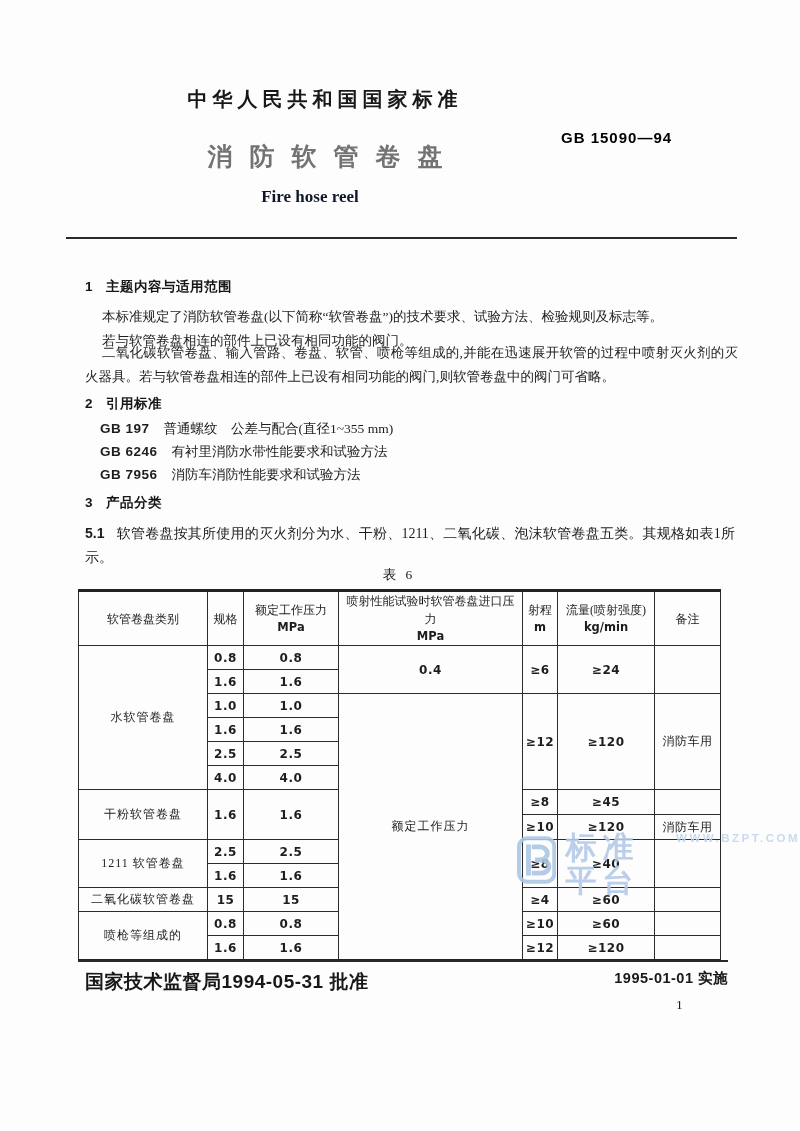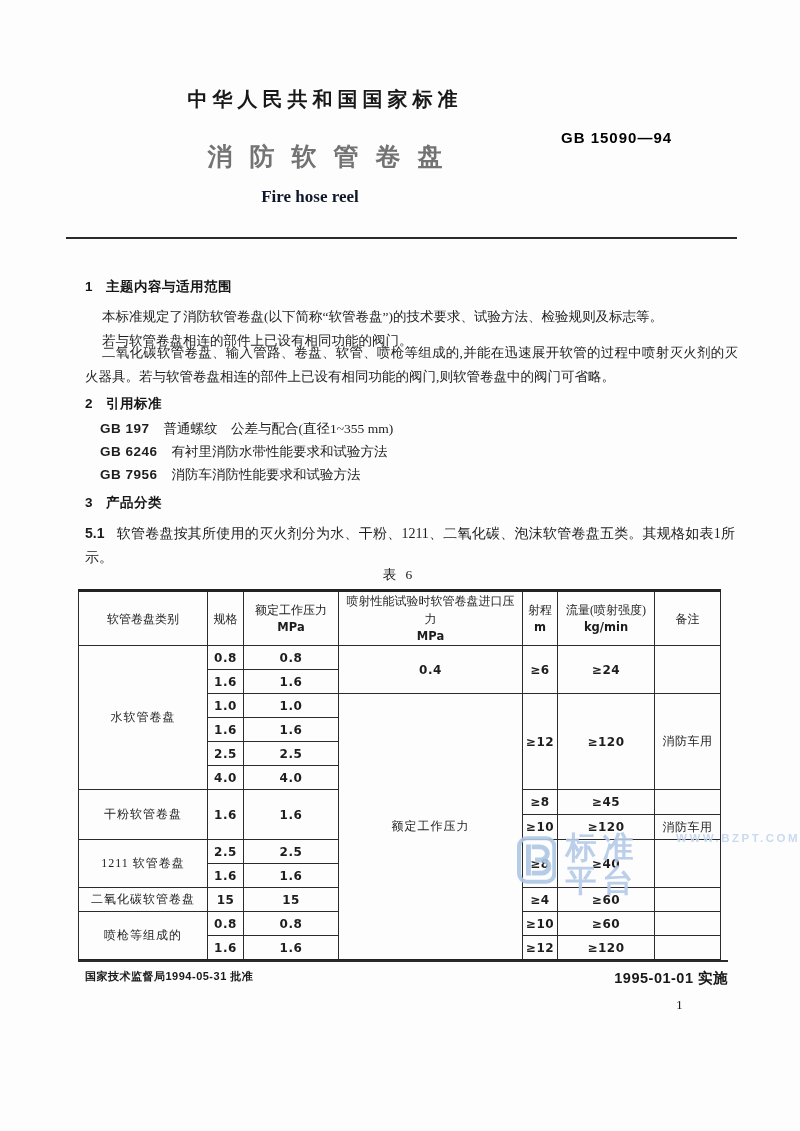--- a/index.html
+++ b/index.html
@@ -74,21 +74,21 @@
     font-size:31px;line-height:33px;letter-spacing:6px;color:#b4cbe8;
   }
   .wm-url{
     font-family:"Liberation Sans",sans-serif;font-weight:bold;
     font-size:11.5px;letter-spacing:2.5px;color:#c4d6ee;margin-top:1px;text-indent:14px;
   }
   
   .rule-footer{left:78px;top:960px;width:650px;height:2px;background:#2a2a2a;}
   .footer-left{
     left:85px;top:969px;font-family:"Liberation Sans",sans-serif;
-    font-weight:bold;font-size:11px;color:#181818;letter-spacing:.5px;
+    font-weight:bold;font-size:19px;color:#181818;letter-spacing:.5px;
   }
   .footer-right{
     left:440px;top:969px;width:288px;text-align:right;
     font-family:"Liberation Sans",sans-serif;font-weight:bold;
     font-size:14.5px;color:#181818;letter-spacing:.5px;
   }
   .page-num{left:676px;top:997px;font-size:13.5px;color:#1d1d1d;}
 </style>
 </head>
 <body>

